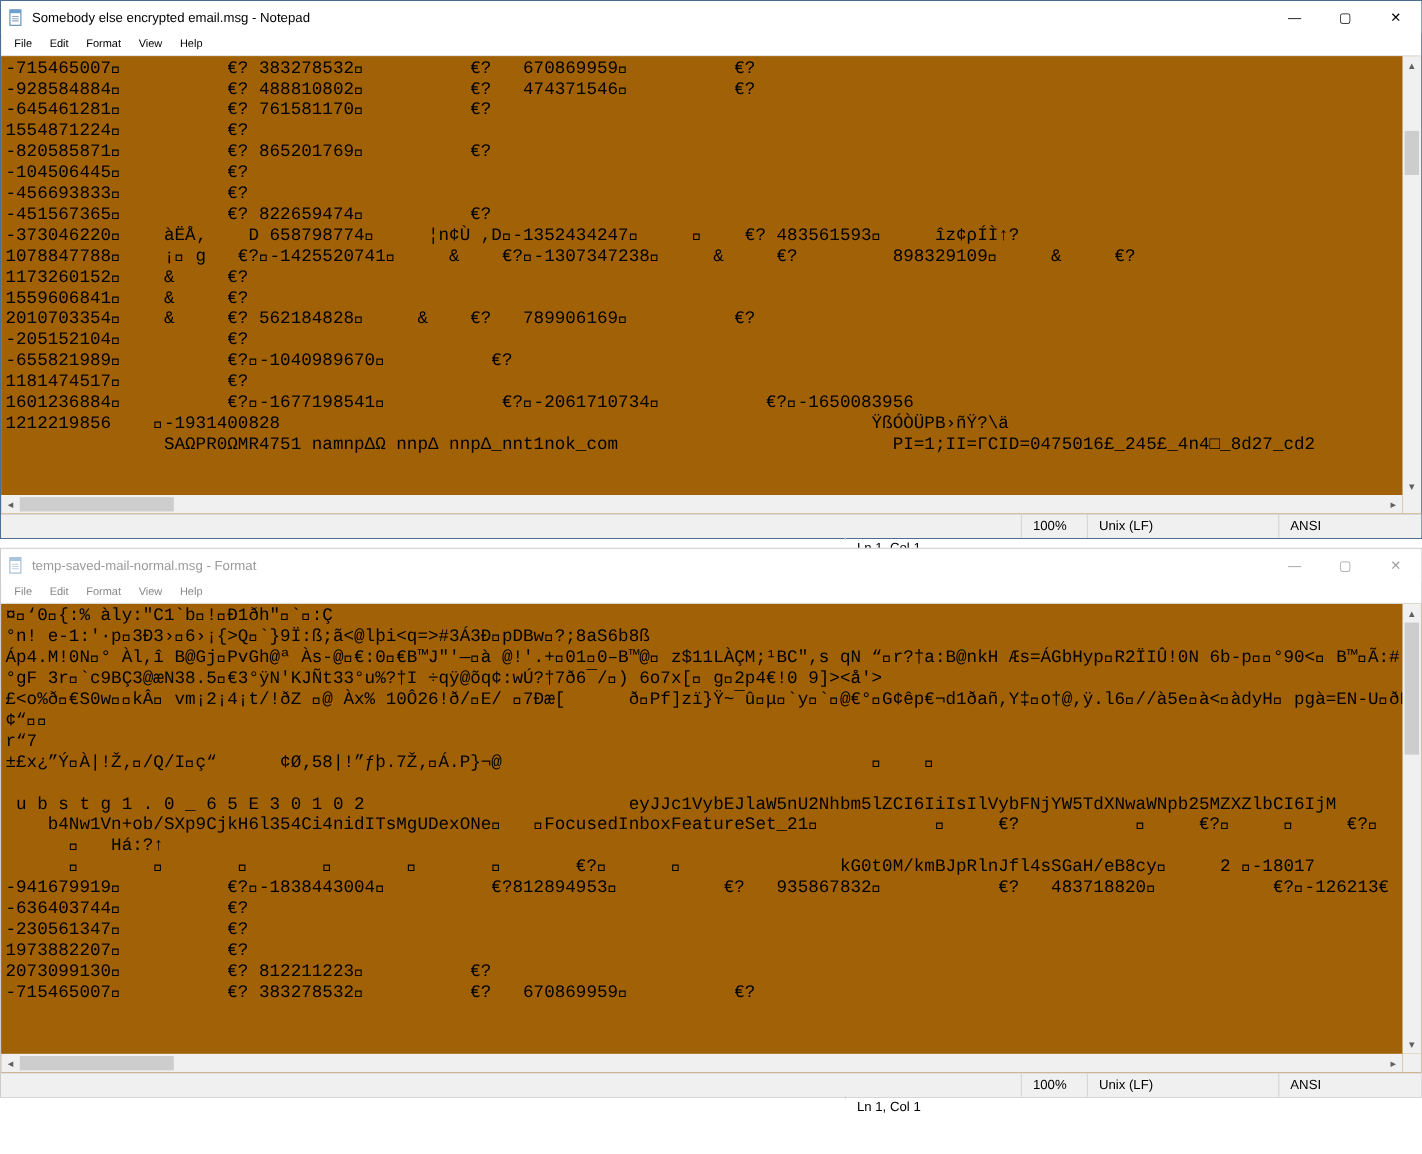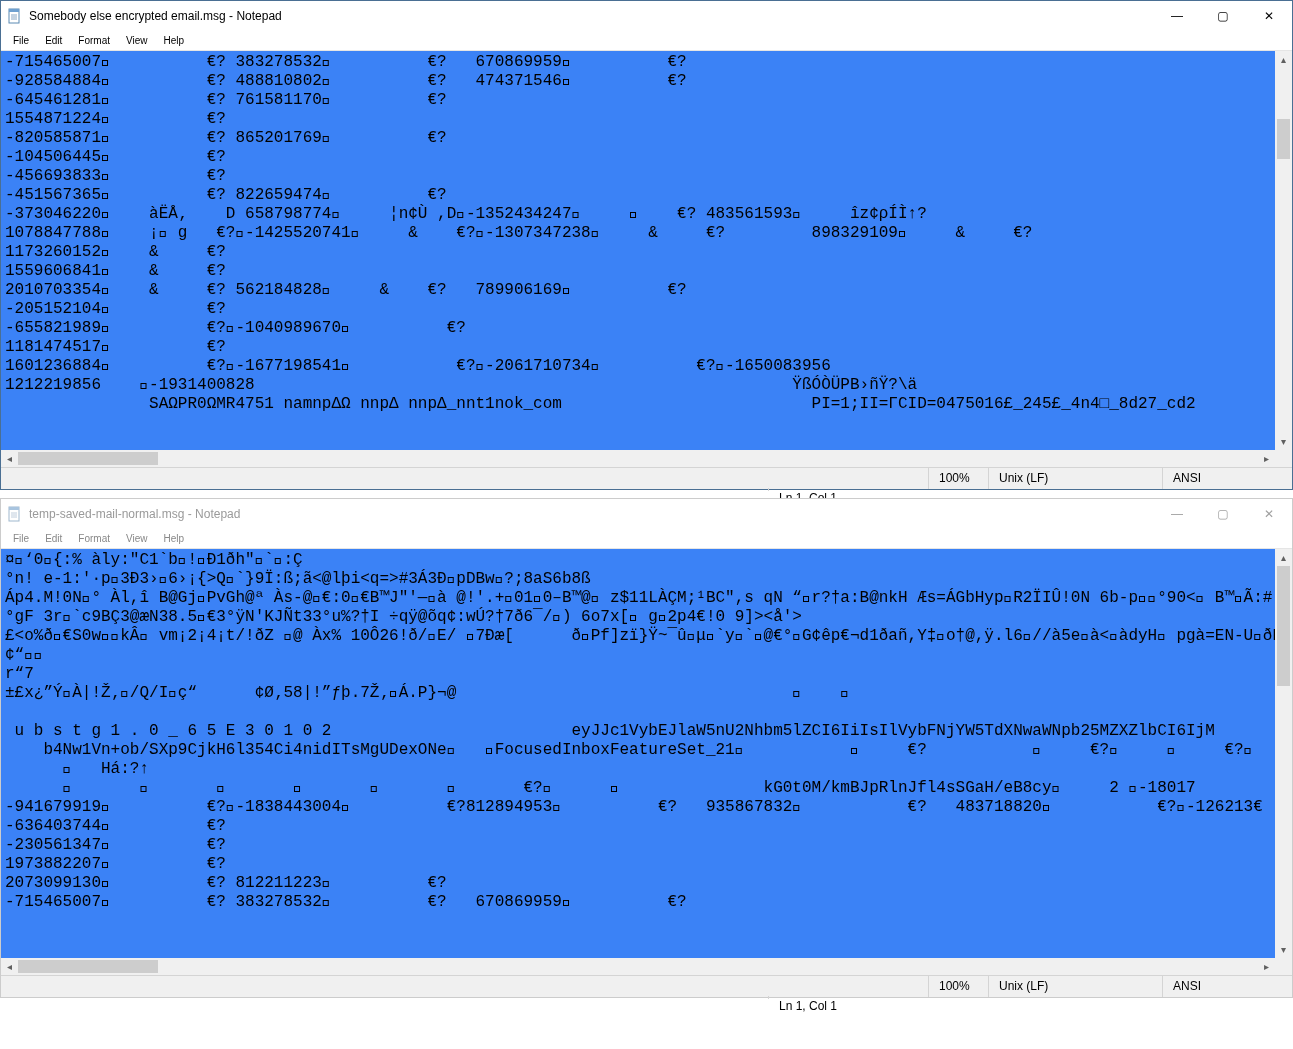--- a/index.html
+++ b/index.html
@@ -67,21 +67,21 @@
     font-size: 10px;
     color: #000;
   }
   .window.inactive .menubar .menu-item { color: #888; }
 
   
   .content-wrap {
     flex: 1 1 auto;
     position: relative;
     overflow: hidden;
-    background: #3b82f6;
+    background: #a16207;
   }
   .content {
     position: absolute;
     top: 0; left: 0; right: 17px; bottom: 17px;
     padding: 2px 4px;
     font-family: Consolas, "Courier New", monospace;
     font-size: 16px;
     line-height: 19px;
     white-space: pre;
     overflow: hidden;
@@ -218,21 +218,21 @@
   <div class="titlebar">
     <span class="app-icon">
       <svg viewBox="0 0 16 16" width="16" height="16">
         <rect x="2" y="1" width="10" height="14" fill="#fff" stroke="#9fb8ce" stroke-width="1"></rect>
         <rect x="2" y="1" width="10" height="3" fill="#a8c4df"></rect>
         <line x1="4" y1="7" x2="10" y2="7" stroke="#c0cedd" stroke-width="1"></line>
         <line x1="4" y1="9" x2="10" y2="9" stroke="#c0cedd" stroke-width="1"></line>
         <line x1="4" y1="11" x2="10" y2="11" stroke="#c0cedd" stroke-width="1"></line>
       </svg>
     </span>
-    <span class="title-text">temp-saved-mail-normal.msg - Notepad</span>
+    <span class="title-text">temp-saved-mail-normal.msg - Format</span>
     <div class="win-controls">
       <div class="win-btn">—</div>
       <div class="win-btn">▢</div>
       <div class="win-btn">✕</div>
     </div>
   </div>
   <div class="menubar">
     <span class="menu-item">File</span>
     <span class="menu-item">Edit</span>
     <span class="menu-item">Format</span>

